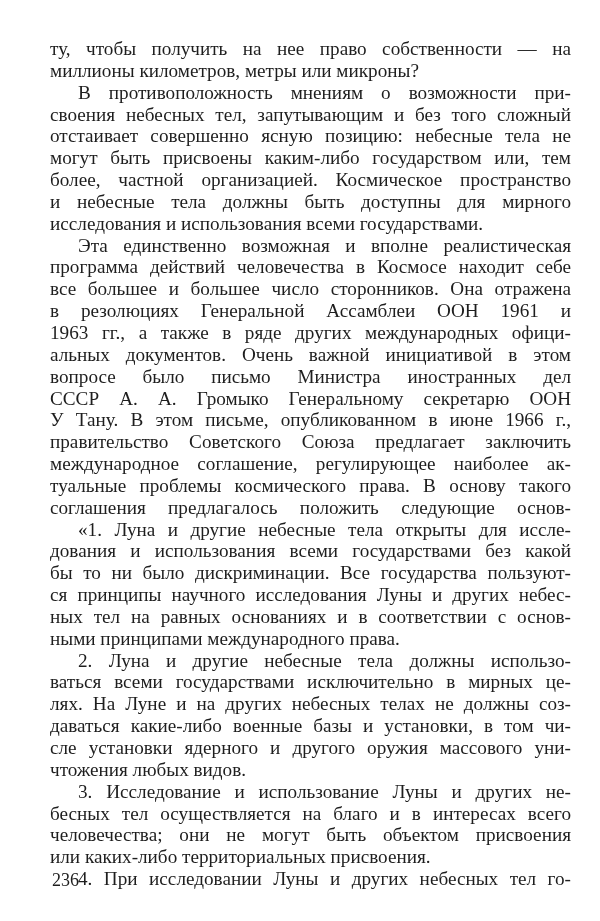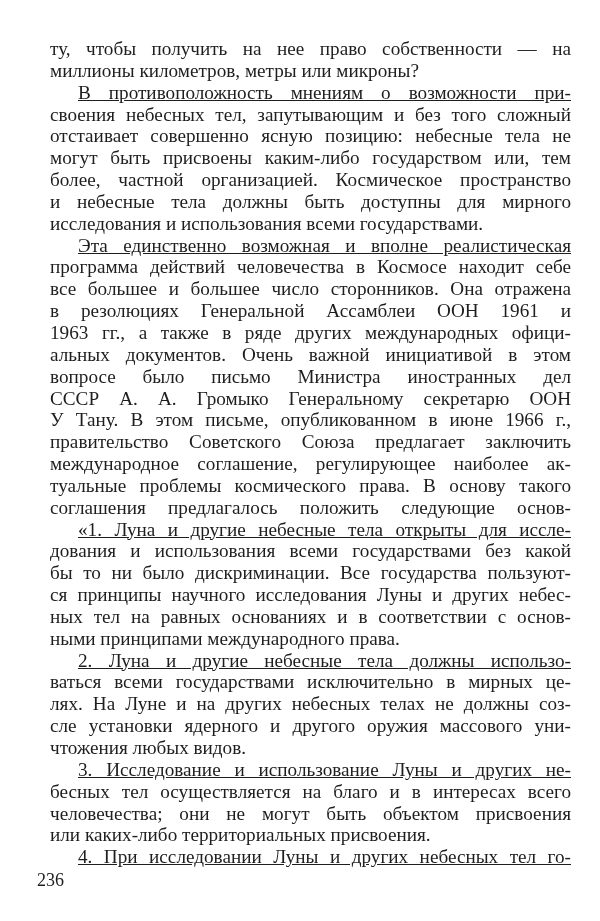--- a/index.html
+++ b/index.html
@@ -7,23 +7,23 @@
     .page {
       position: absolute; left: 50px; top: 38px; width: 521px;
       font-family: "Liberation Serif", "DejaVu Serif", serif;
       font-size: 19.2px; line-height: 21.85px; color: #1e1e1e;
     }
     .line {
       display: block; white-space: nowrap; height: 21.85px;
       text-align: justify; text-align-last: justify;
     }
     .line.last { text-align-last: left; }
-    .line.indent { padding-left: 28px; text-decoration: underline; }
+    .line.indent { padding-left: 28px; }
     .page-number {
-      position: absolute; left: 37px; top: 870px;
+      position: absolute; left: 52px; top: 870px;
       font-family: "Liberation Serif", "DejaVu Serif", serif;
       font-size: 18px; color: #1e1e1e;
     }
   </style>
 </head>
 <body>
 
 <div class="page" id="page-body">
     <div>
       <span class="line">ту, чтобы получить на нее право собственности — на</span>
@@ -58,20 +58,21 @@
       <span class="line">дования и использования всеми государствами без какой</span>
       <span class="line">бы то ни было дискриминации. Все государства пользуют-</span>
       <span class="line">ся принципы научного исследования Луны и других небес-</span>
       <span class="line">ных тел на равных основаниях и в соответствии с основ-</span>
       <span class="line last">ными принципами международного права.</span>
     </div>
     <div>
       <span class="line indent">2. Луна и другие небесные тела должны использо-</span>
       <span class="line">ваться всеми государствами исключительно в мирных це-</span>
       <span class="line">лях. На Луне и на других небесных телах не должны соз-</span>
+      <span class="line">даваться какие-либо военные базы и установки, в том чи-</span>
       <span class="line">сле установки ядерного и другого оружия массового уни-</span>
       <span class="line last">чтожения любых видов.</span>
     </div>
     <div>
       <span class="line indent">3. Исследование и использование Луны и других не-</span>
       <span class="line">бесных тел осуществляется на благо и в интересах всего</span>
       <span class="line">человечества; они не могут быть объектом присвоения</span>
       <span class="line last">или каких-либо территориальных присвоения.</span>
     </div>
     <div>

